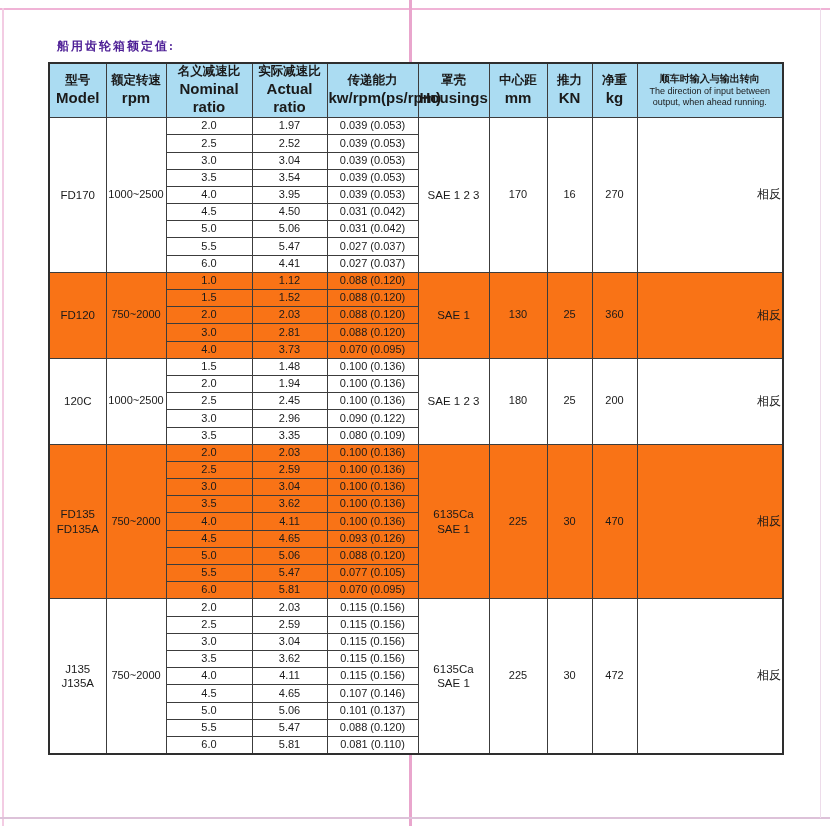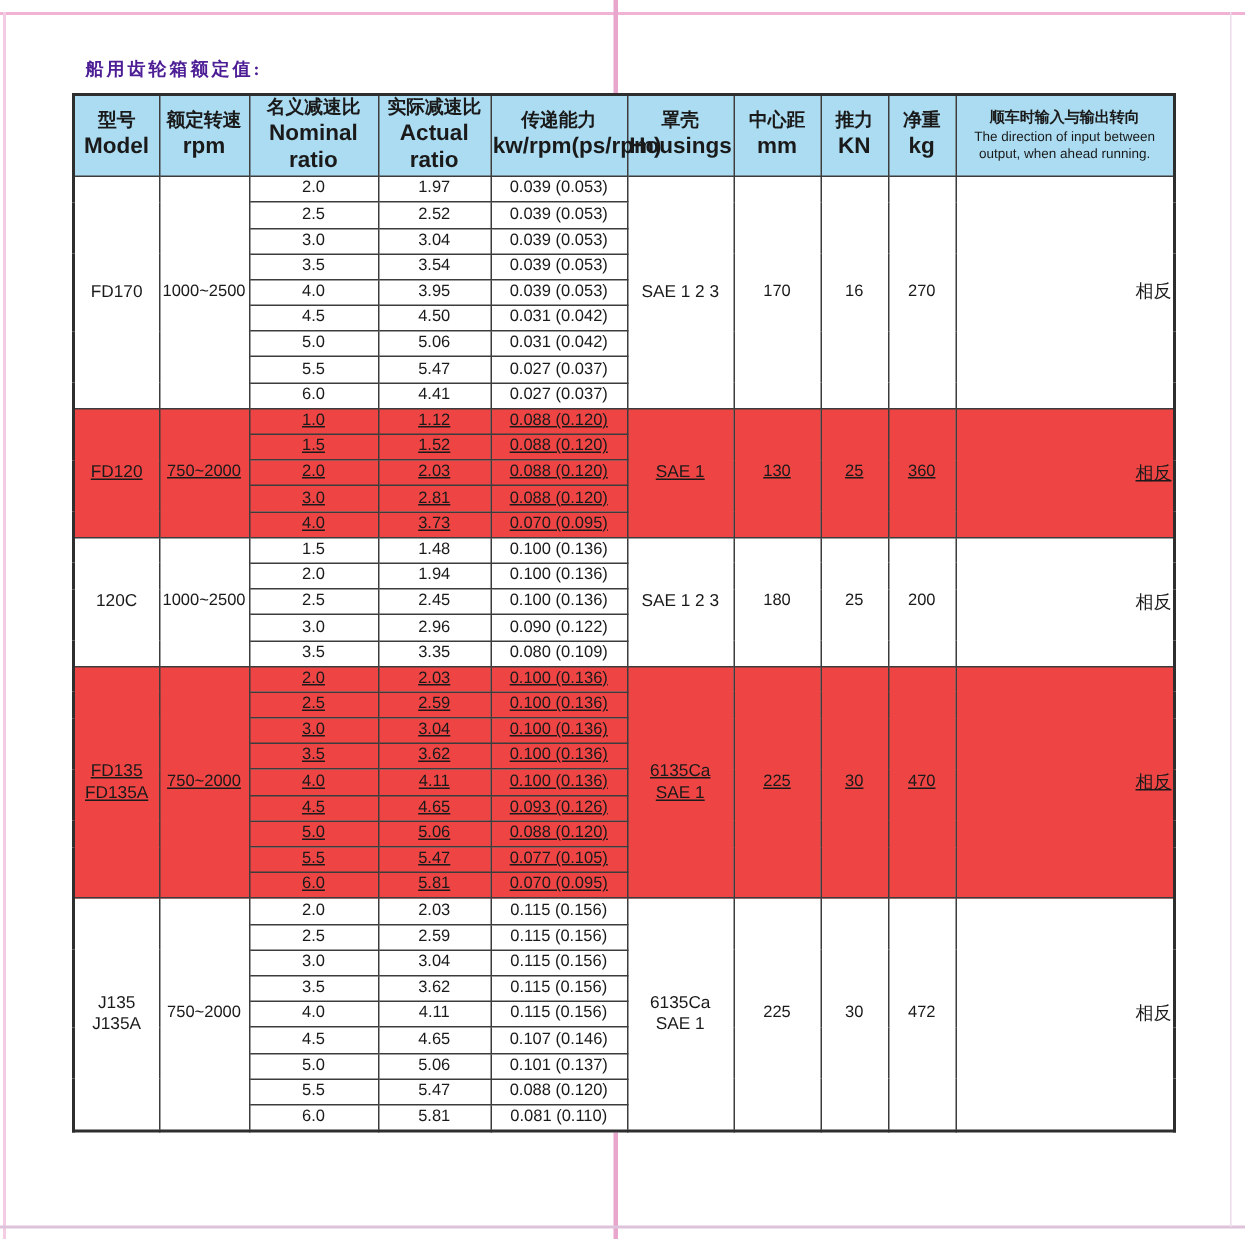--- a/index.html
+++ b/index.html
@@ -36,21 +36,21 @@
   .gear thead tr { height:46px; }
   .gear thead th { background:#abdcf2; font-weight:bold; }
   .gear thead .zh {
     font-family:"Liberation Serif", serif;
     font-size:12.5px; font-weight:bold;
   }
   .gear thead .en { font-size:15px; font-weight:bold; }
   .gear thead th.col-direction .zh { font-size:10px; }
   .gear thead th.col-direction .en { font-size:9px; font-weight:normal; white-space:pre-line; }
   .gear tbody tr { height:17.2px; }
-  .gear tbody tr.hl td { background:#ef4444;text-decoration:underline; }
+  .gear tbody tr.hl td { background:#f97316; }
   .gear td.c-direction { font-size:12px;text-align:right; }
   .gear td.c-housing, .gear td.c-model { font-size:11.5px;margin-left:11px; }
 
   col.w-model   { width:57px; }
   col.w-rpm     { width:60px; }
   col.w-nominal { width:86px; }
   col.w-actual  { width:75px; }
   col.w-capacity{ width:91px; }
   col.w-housing { width:71px; }
   col.w-mm      { width:58px; }

